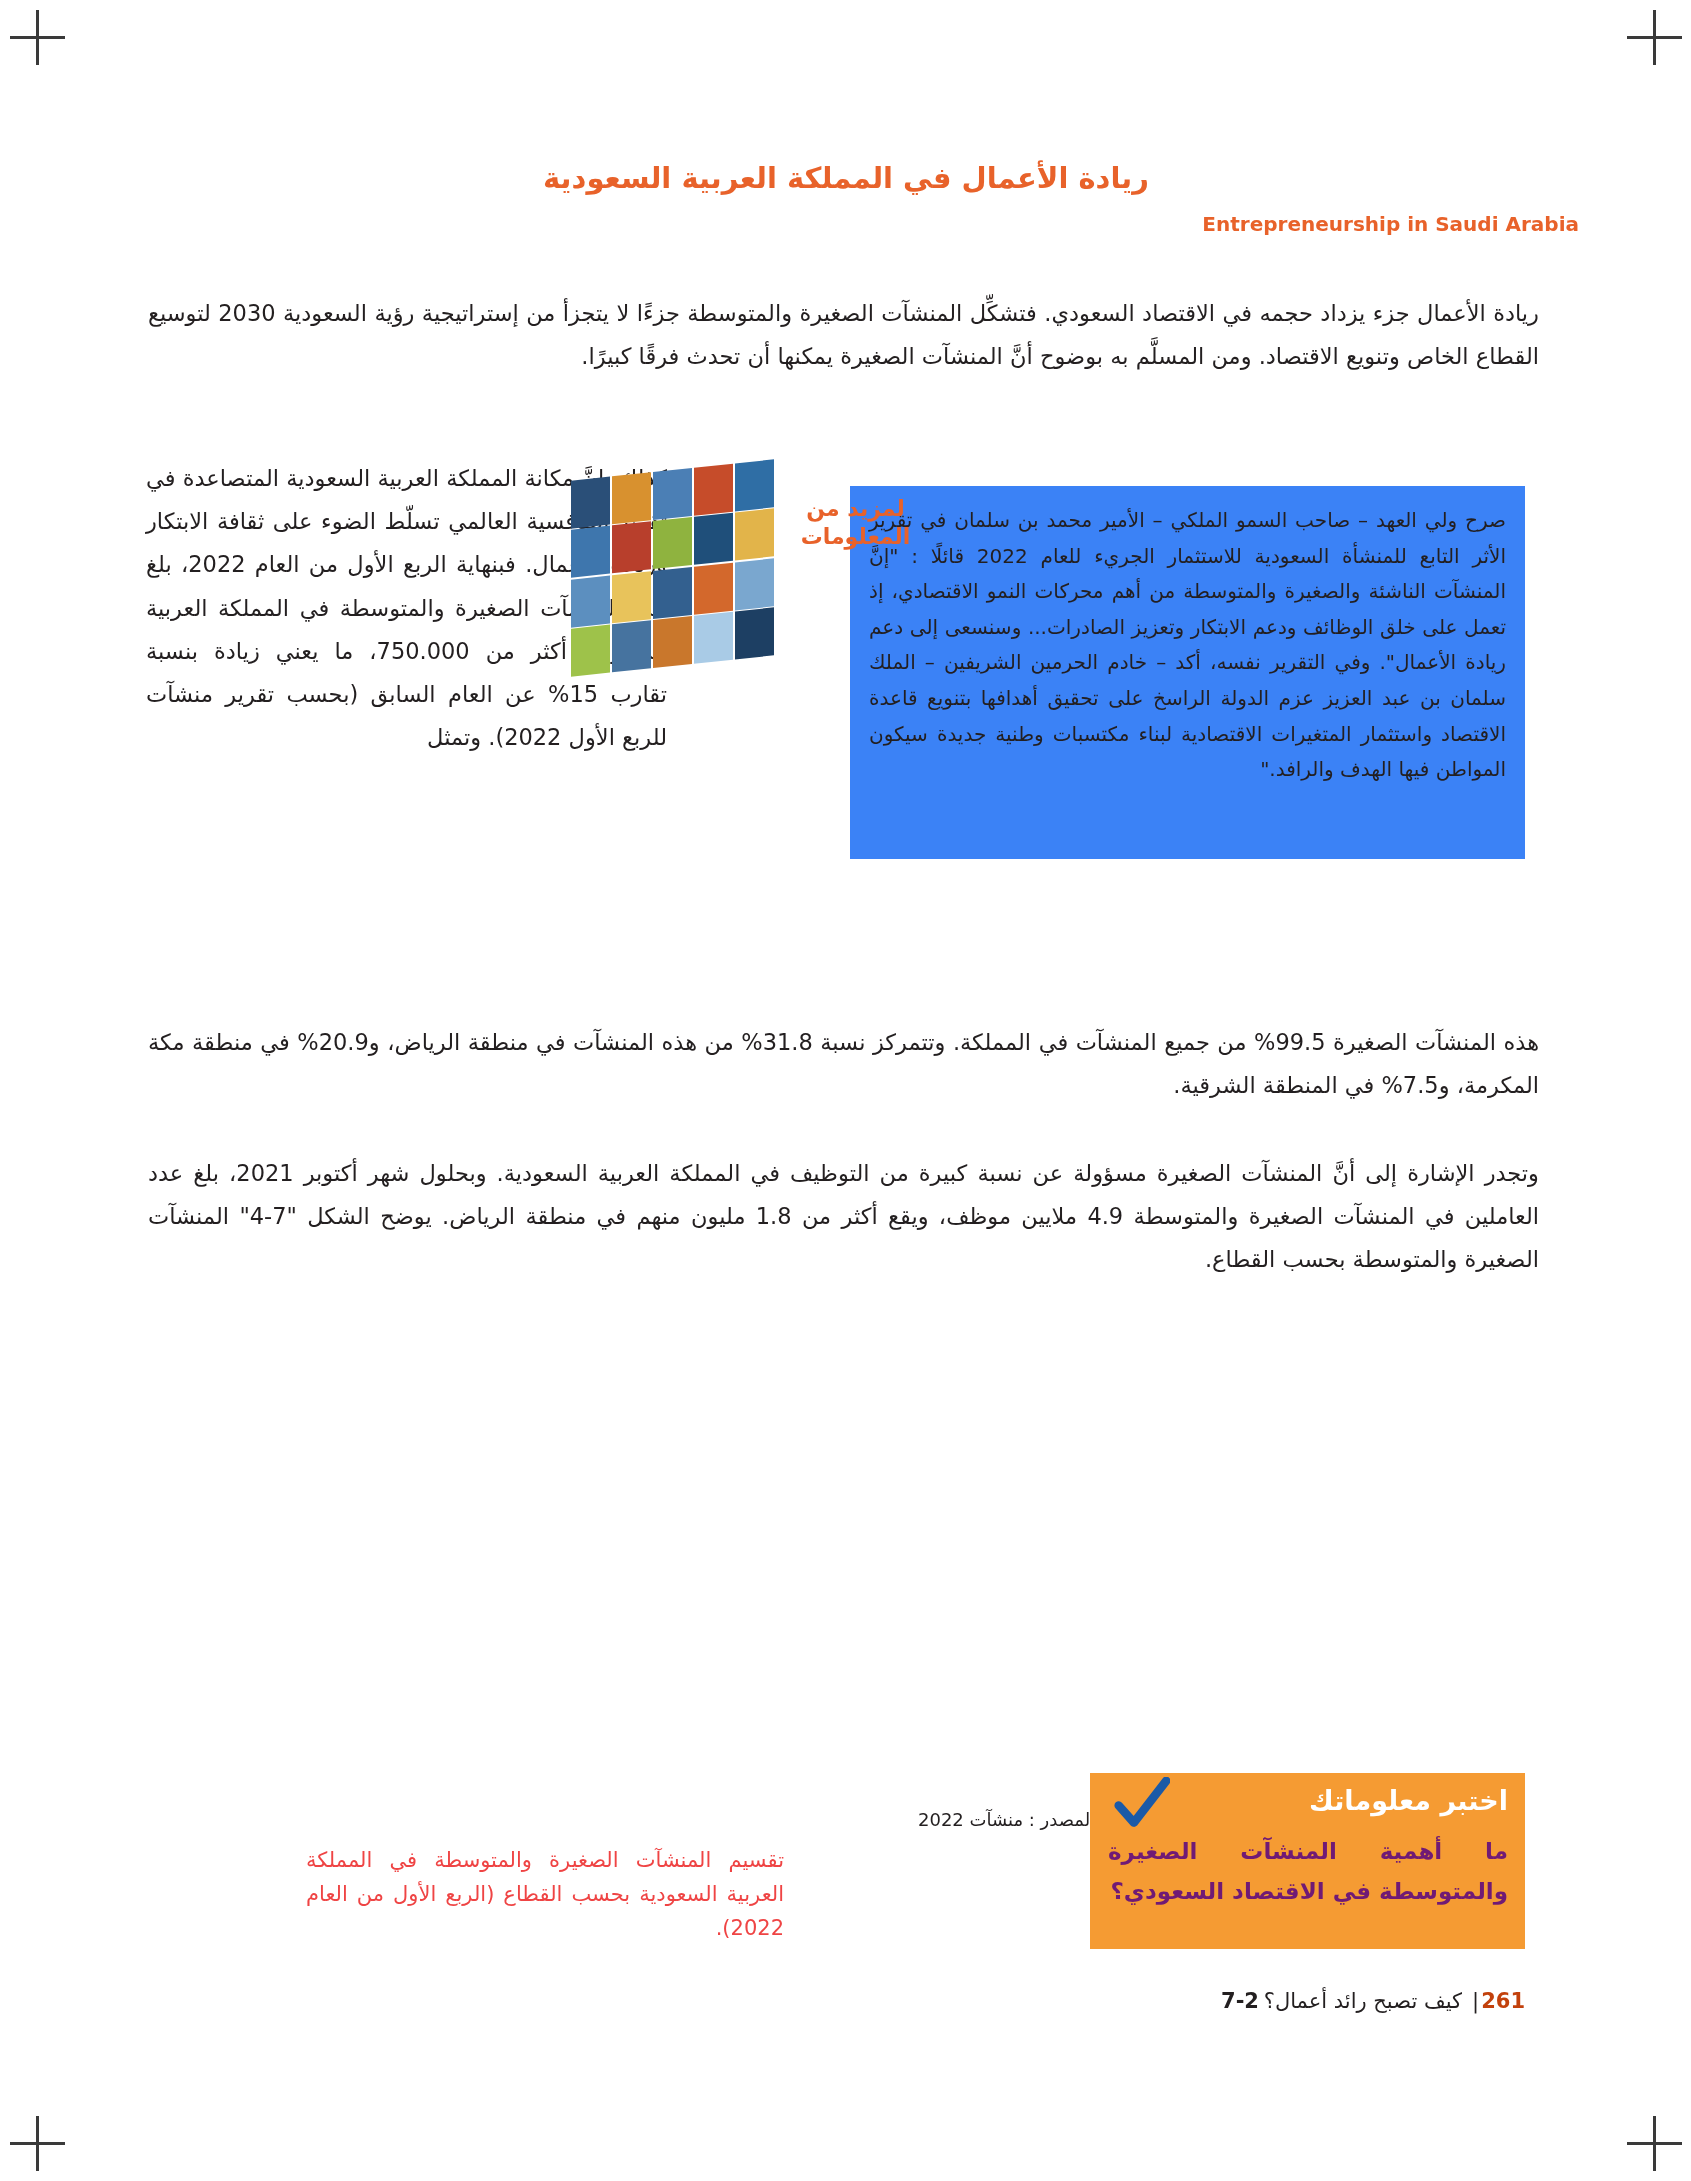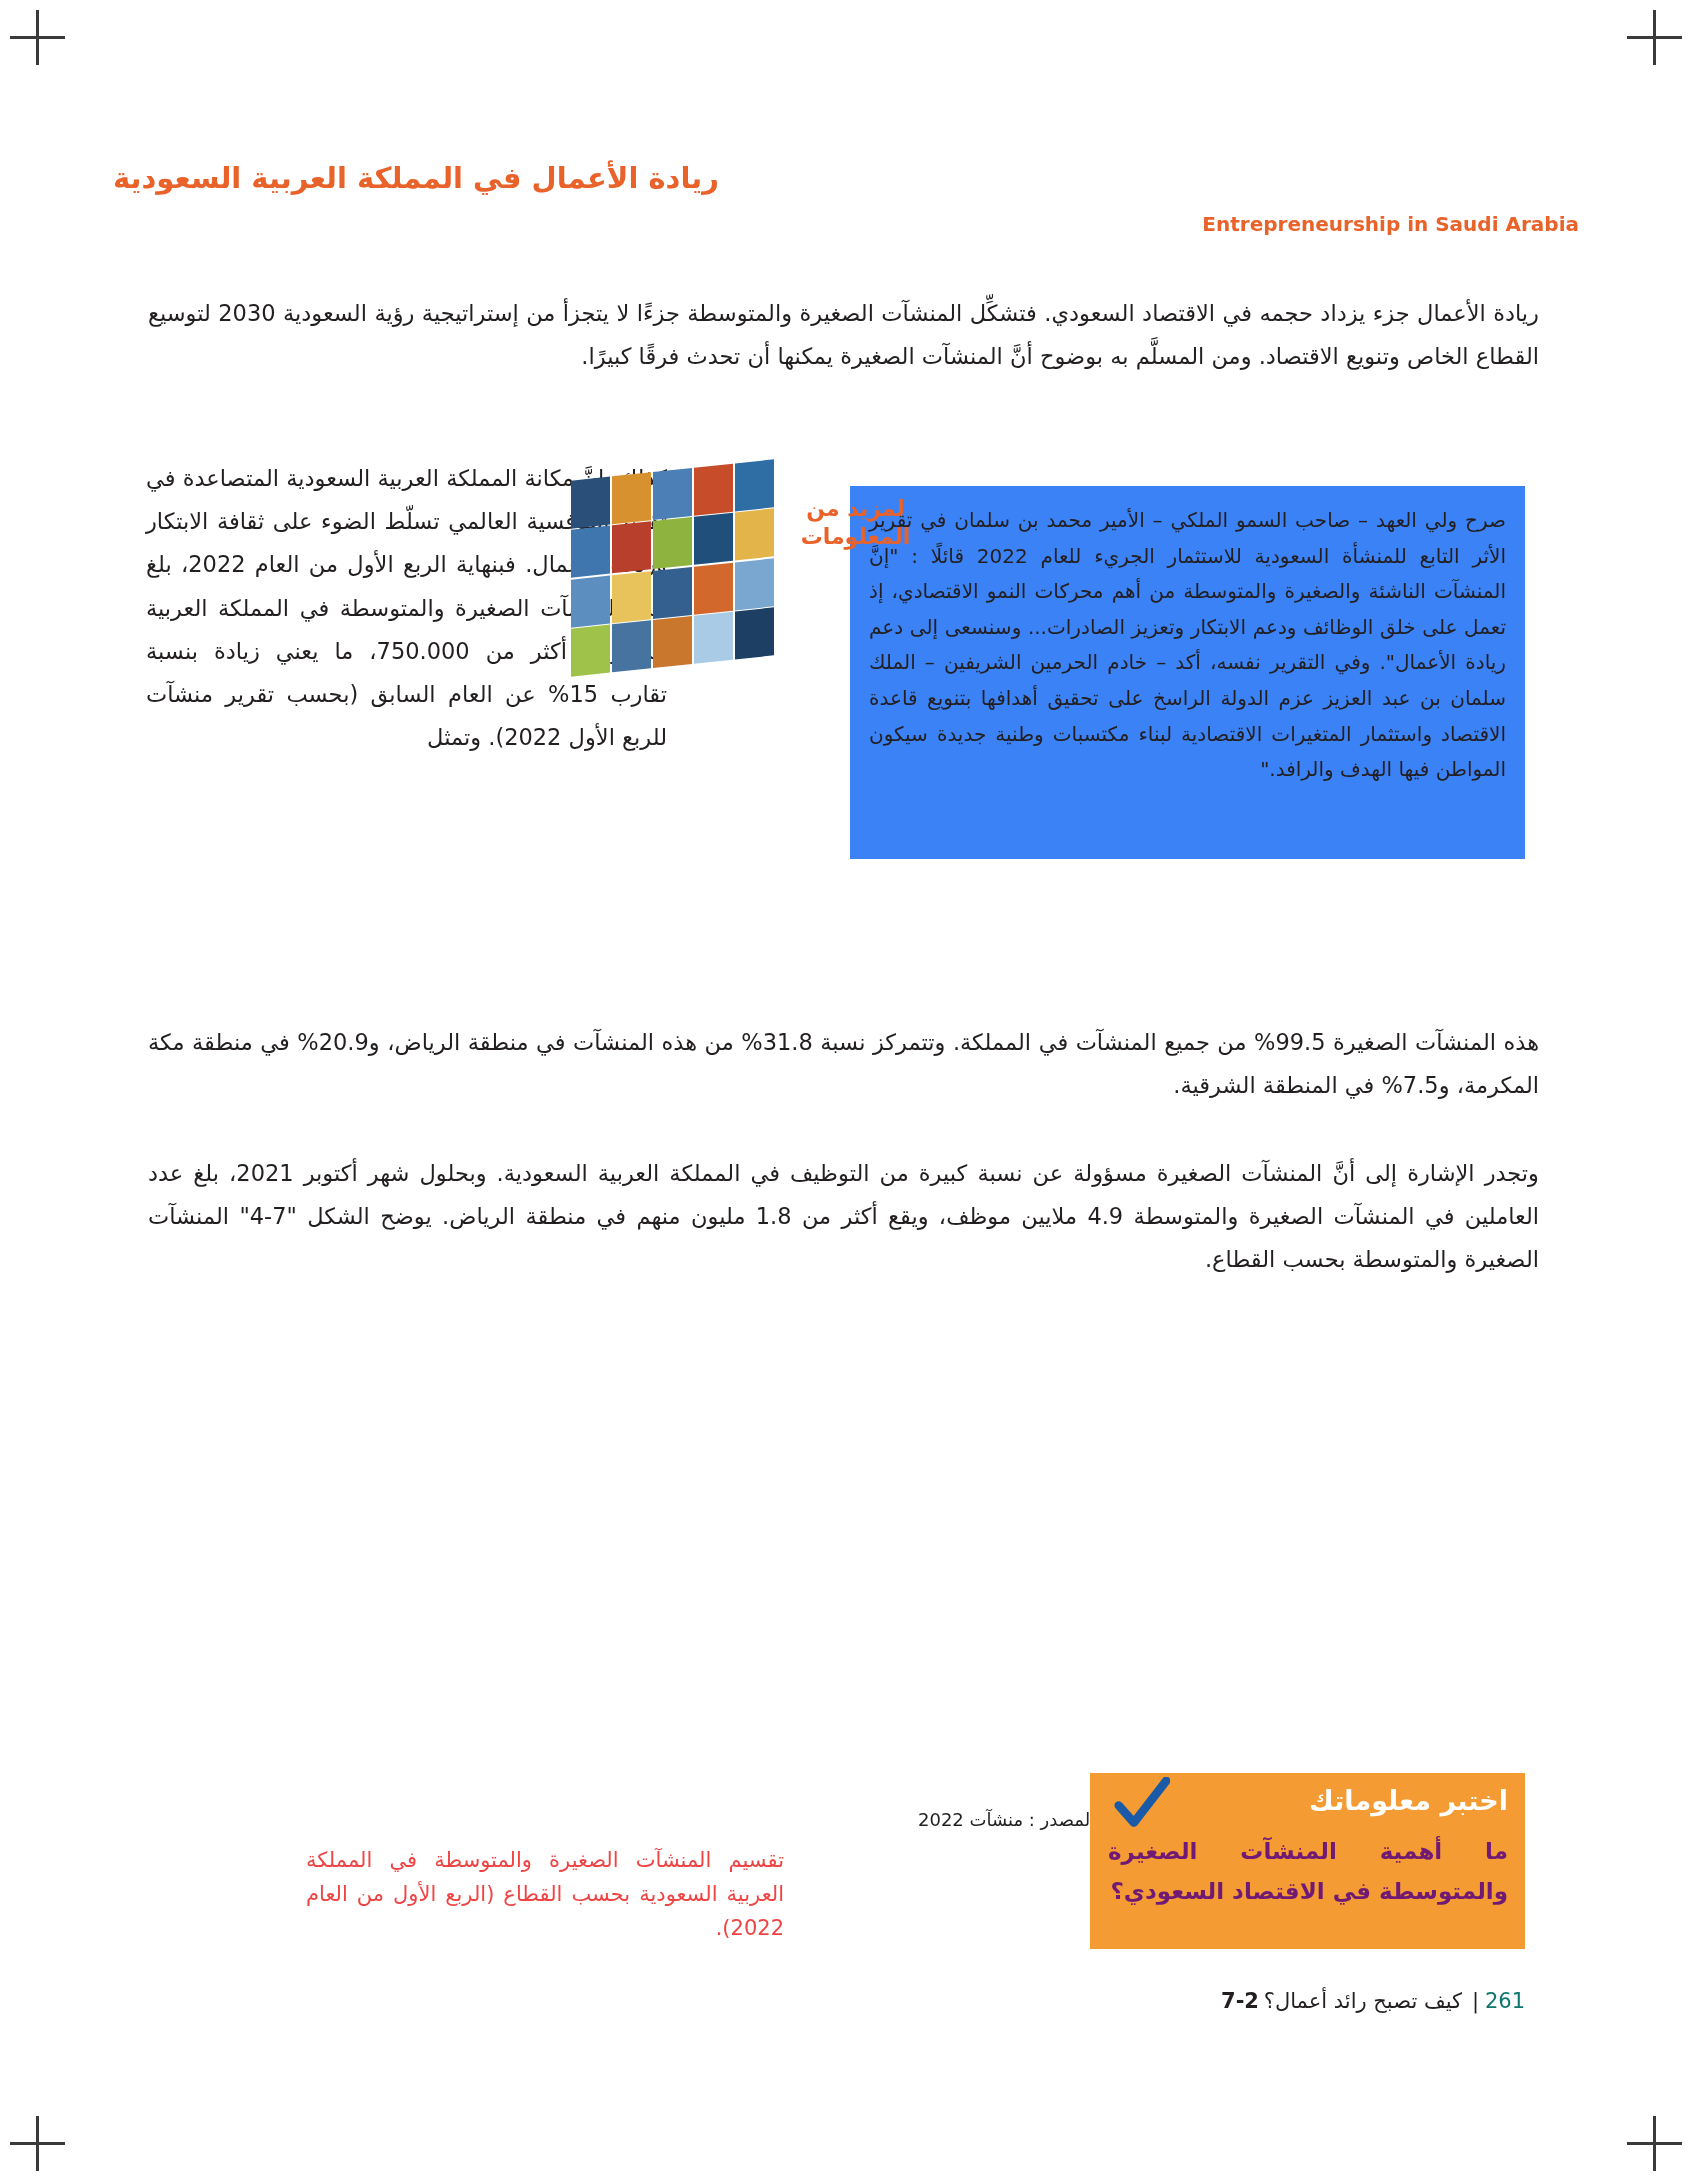--- a/index.html
+++ b/index.html
@@ -25,21 +25,21 @@
   }
   .crop.v { width: 2.9px; height: 55px; }
   .crop.h { height: 2.9px; width: 55px; }
 
   
   .title-ar {
     position: absolute;
     top: 161px;
     right: 113px;
     left: 113px;
-    text-align: left;
+    text-align: center;
     color: #e8622a;
     font-size: 29px;
     font-weight: bold;
     letter-spacing: 0px;
   }
   .title-en {
     position: absolute;
     top: 212px;
     right: 113px;
     left: 113px;
@@ -241,22 +241,22 @@
     right: 167px;
     left: 167px;
     height: 29px;
     direction: rtl;
     font-size: 21px;
     color: #231f20;
   }
   .footer .pg {
     position: absolute;
     right: 0;
-    color: #0f766e;
-    font-weight: normal;
+    color: #c2410c;
+    font-weight: bold;
   }
   .footer .sep { position: absolute; right: 46px; color: #231f20; }
   .footer .lesson { position: absolute; right: 63px; }
   .footer .num {
     position: absolute;
     right: 266px;
     font-weight: bold;
     direction: ltr;
   }
 </style>

